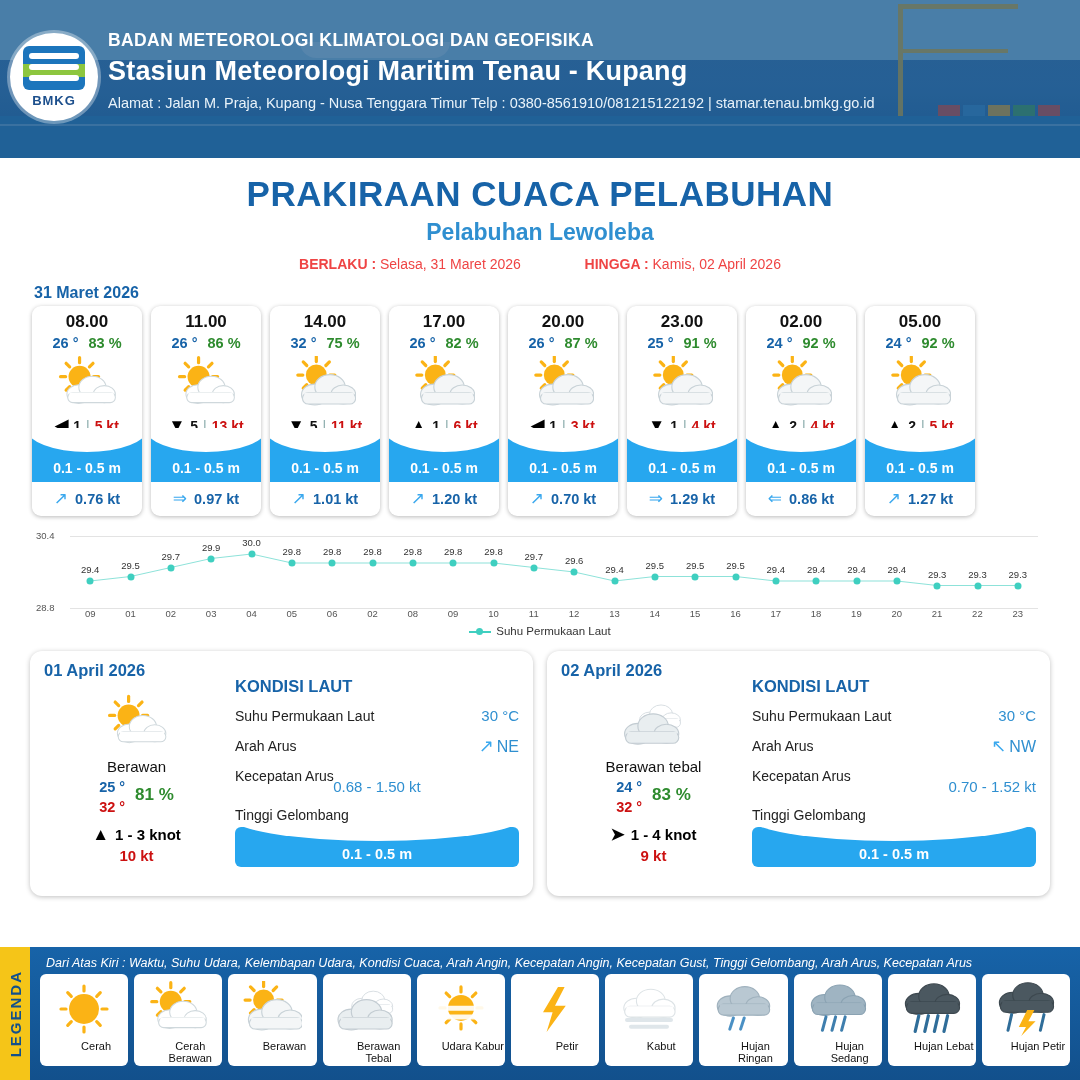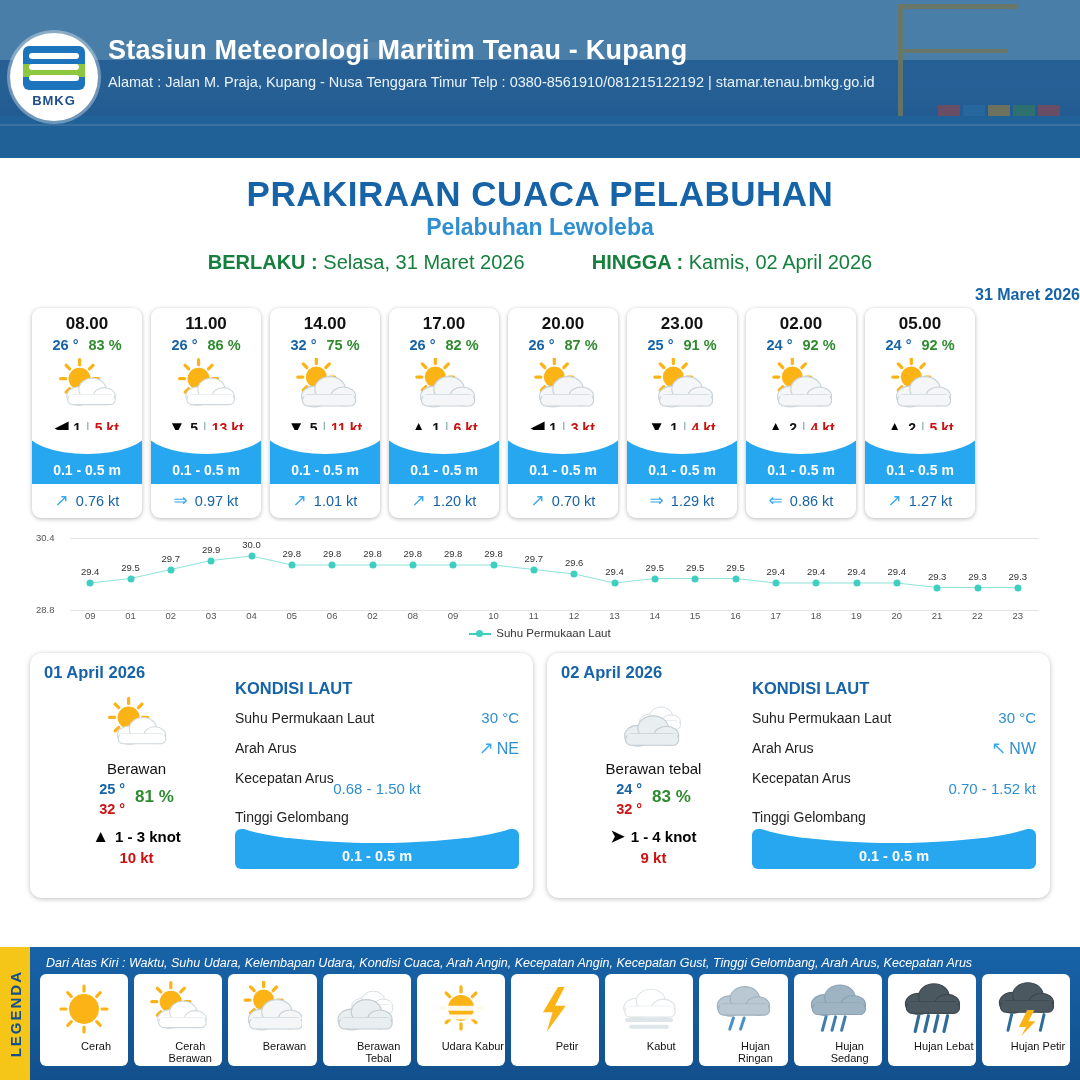--- a/index.html
+++ b/index.html
@@ -57,27 +57,27 @@
   .bmkg-text{font-size:13px;font-weight:bold;color:#1c4f8c;letter-spacing:1px;margin-top:3px;}
 
   .hdr-text { position:absolute; left:108px; top:30px; right:14px; }
   .hdr-line1 { color:#fff; font-size:17.5px; font-weight:bold; letter-spacing:.4px; }
   .hdr-line2 { color:#fff; font-size:27px; font-weight:bold; margin-top:5px; letter-spacing:.2px; }
   .hdr-line3 { color:#e9f3fa; font-size:14.5px; margin-top:8px; }
 
   
   .title-block { text-align:center; margin-top:16px; }
   .title-main { color:#1763a8; font-size:35px; font-weight:bold; letter-spacing:.5px; }
-  .title-sub  { color:#2f8fd0; font-size:23px; font-weight:bold; }
-  .validity { margin-top:10px; font-size:20px; color:#15803d; }
+  .title-sub  { color:#2f8fd0; font-size:23px; font-weight:bold; margin-top:5px; }
+  .validity { margin-top:10px; font-size:14px; color:#ef4444; }
   .validity .lbl { font-weight:bold; }
   .validity .gap { display:inline-block; width:56px; }
 
   
-  .date-label { color:#1763a8; font-size:16px; font-weight:bold; margin:12px 0 4px 34px;text-align:right; }
+  .date-label { color:#1763a8; font-size:16px; font-weight:bold; margin:12px 0 4px 34px; }
 
   
   .cards { display:flex; gap:9px; padding:0 32px; }
   .card {
     width:110px; background:#fff; border-radius:9px;
     box-shadow:0 1px 4px rgba(0,0,0,.28);
     overflow:hidden; text-align:center; padding-top:6px;
   }
   .c-time { font-size:17px; font-weight:bold; color:#111; }
   .c-vals { font-size:14.5px; font-weight:bold; margin-top:3px; }
@@ -93,21 +93,21 @@
     margin-top:4px; background:#27a7ef; position:relative; height:44px;
     display:flex; align-items:flex-end; justify-content:center; padding-bottom:6px;
   }
   .wave-band:before{
     content:""; position:absolute; left:-6px; right:-6px; top:-10px; height:24px;
     background:#fff; border-radius:0 0 50% 50%/0 0 100% 100%;
   }
   .wave-band span { position:relative; color:#fff; font-size:14px; font-weight:bold; }
   .c-cur { display:flex; align-items:center; justify-content:center; gap:7px; padding:6px 0 7px; }
   .c-cur .ca { color:#3aa8ee; font-size:17px; }
-  .c-cur .cv { color:#1763a8; font-size:14.5px; font-weight:normal; }
+  .c-cur .cv { color:#1763a8; font-size:14.5px; font-weight:bold; }
 
   
   .chart-wrap { margin:14px 30px 0; background:#fff; border-radius:8px; padding:6px 6px 2px; }
   .chart-area { position:relative; height:72px; margin-left:34px; margin-right:6px; }
   .axis-lbl { position:absolute; left:-34px; font-size:9.5px; color:#555; }
   .grid-line{position:absolute;left:0;right:0;height:1px;background:#e3e3e3;}
   .pt { position:absolute; width:7px; height:7px; border-radius:50%; background:#3fcfc0; transform:translate(-50%,-50%); }
   .pt-lbl { position:absolute; font-size:9.5px; color:#333; transform:translate(-50%,-100%); white-space:nowrap; }
   .xlabels { display:flex; margin-left:34px; margin-right:6px; }
   .xlabels span { flex:1; text-align:center; font-size:9.5px; color:#555; }
@@ -189,20 +189,21 @@
     <div class="hb-water"></div>
   </div>
   <div class="hdr-overlay"></div>
 
   <div class="bmkg-logo">
     <div class="bmkg-mark"></div>
     <div class="bmkg-text">BMKG</div>
   </div>
 
   <div class="hdr-text">
+    <div class="hdr-line1">BADAN METEOROLOGI KLIMATOLOGI DAN GEOFISIKA</div>
     <div class="hdr-line2">Stasiun Meteorologi Maritim Tenau - Kupang</div>
     <div class="hdr-line3">Alamat : Jalan M. Praja, Kupang - Nusa Tenggara Timur Telp : 0380-8561910/081215122192  |  stamar.tenau.bmkg.go.id</div>
   </div>
 </div>
 
 <div class="title-block">
   <div class="title-main">PRAKIRAAN CUACA PELABUHAN</div>
   <div class="title-sub">Pelabuhan Lewoleba</div>
   <div class="validity">
     <span class="lbl">BERLAKU :</span>

